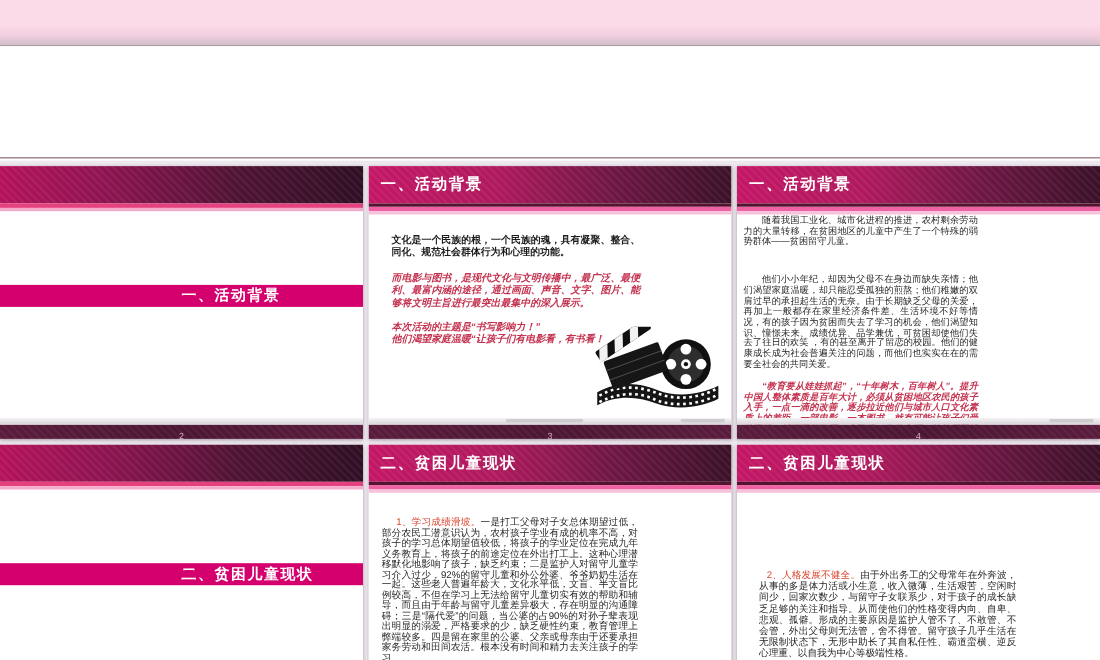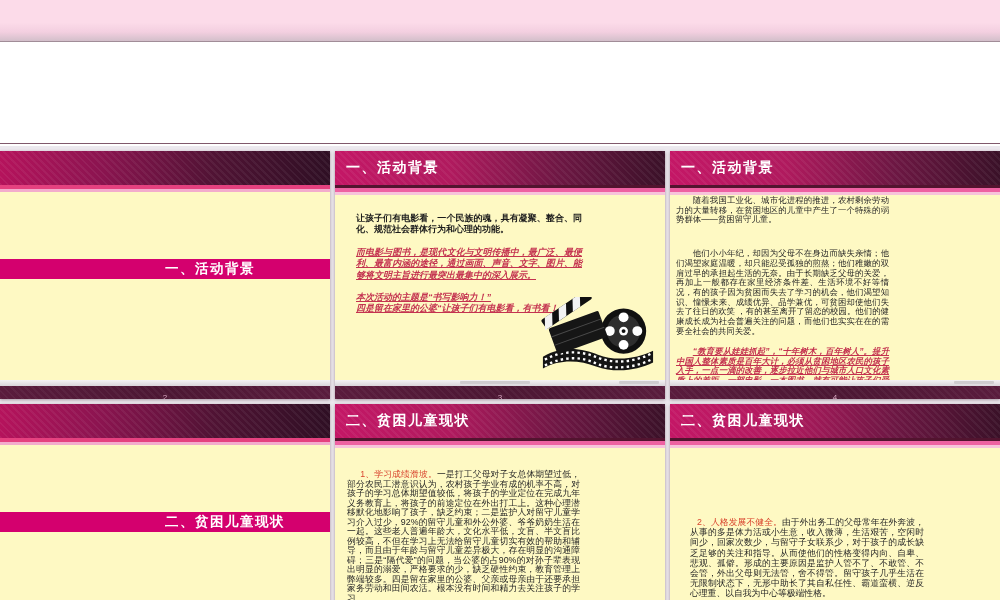--- a/index.html
+++ b/index.html
@@ -10,21 +10,21 @@
   
   .banner { height:42px;
     background:linear-gradient(180deg,#fcdbe9 0%,#fcdbe9 55%,#f3cfe0 78%,#d3bfca 100%);
     border-bottom:1px solid #a18d98; }
   .whiteband { height:102px; background:#fff; border-bottom:1px solid #80596c; }
 
   
   .deck { position:absolute; top:146px; left:0; right:0; bottom:0; background:#ece8ee;
     padding-top:5px; display:grid; grid-template-columns:330px 330px 330px;
     grid-template-rows:248px 248px; row-gap:5px; justify-content:space-between; }
-  .slide { position:relative; background:#fef9c3; overflow:hidden;
+  .slide { position:relative; background:#ffffff; overflow:hidden;
     box-shadow:0 1px 3px rgba(60,20,40,.4); }
 
   
   .c-header { height:34px; display:flex; align-items:center;
     background-image:repeating-linear-gradient(45deg,rgba(255,255,255,.05) 0 2px,rgba(0,0,0,0) 2px 5px),
       linear-gradient(90deg,#c41766 0%,#b01a5e 35%,#6d1743 68%,#3a1128 100%); }
   .c-title { color:#fff; font-size:14px; font-weight:bold; padding-left:11px; letter-spacing:1.5px; }
   .strip-dk { height:3px; background:#52142f; }
   .strip-hp { height:4px; background:#ee61a2; }
   .strip-lp { height:3px; background:#f7c3da; }
@@ -44,21 +44,21 @@
   .foot-gray { height:6px; background:linear-gradient(#f5f3f5,#d9d5da); position:relative; }
   .watermark { position:absolute; top:1px; height:3px; background:#cfcccf; border-radius:1px; }
   .wm-a { left:38%; width:70px; } .wm-b { right:6px; width:40px; }
   .foot-dark { height:13px; text-align:center;
     background-image:repeating-linear-gradient(45deg,rgba(255,255,255,.04) 0 2px,rgba(0,0,0,0) 2px 5px),
       linear-gradient(90deg,#5a1c3d,#4c1733 50%,#5a1c3d); }
   .pagenum { color:#d9a9c1; font-size:8px; line-height:13px; }
 
   
   .body { position:absolute; color:#262626; text-align:justify; }
-  .red { color:#c43350; font-style:italic; text-decoration:underline; font-weight:bold; }
+  .red { color:#c43350; font-style:italic; font-weight:bold; }
   .lead { color:#d8442e; font-weight:normal; }
 
   .body-1 { left:21px; top:62px; width:226px; font-size:9px; line-height:11.4px; }
   .body-1 .blk { font-weight:bold; color:#1c1c1c; margin-bottom:11px; }
   .body-1 .hl { display:block; margin-bottom:11px; }
   .body-1 .t1 { display:block; }
 
   .body-2 { left:6px; top:45px; width:213px; font-size:8.4px; line-height:9.7px; }
   .body-2 .p1 { text-indent:2em; margin-bottom:7px; }
   .body-2 .p2 { text-indent:2em; margin-bottom:11px;margin-top:24px; }
@@ -94,24 +94,24 @@
     </div>
 
     <div class="slide">
       <div class="c-header">
         <span class="c-title">一、活动背景</span>
       </div>
       <div class="strip-dk"></div>
       <div class="strip-hp"></div>
       <div class="strip-lp"></div>
       <div class="body body-1">
-        <p class="blk">让孩子们有电影看，一个民族的魂，具有凝聚、整合、同化、规范社会群体行为和心理的功能。</p>
+        <p class="blk">文化是一个民族的根，一个民族的魂，具有凝聚、整合、同化、规范社会群体行为和心理的功能。</p>
         <span class="red hl">而电影与图书，是现代文化与文明传播中，最广泛、最便利、最富内涵的途径，通过画面、声音、文字、图片、能够将文明主旨进行最突出最集中的深入展示。</span>
         <span class="red t1">本次活动的主题是“书写影响力！”</span>
-        <span class="red t2">四是留在家里的公婆“让孩子们有电影看，有书看！</span>
+        <span class="red t2">他们渴望家庭温暖“让孩子们有电影看，有书看！</span>
       </div>
       <svg class="film" viewBox="0 0 120 80">
         <path d="M4 60 C 25 48, 45 52, 60 58 C 78 65, 100 62, 116 54 L116 66 C 100 74, 78 77, 58 70 C 42 64, 22 62, 4 72 Z" fill="#151515"></path>
         <path d="M6 63 C 26 52, 45 55, 60 61 C 78 68, 98 65, 114 57" stroke="#fff" stroke-width="2.4" stroke-dasharray="2.5 3.2" fill="none"></path>
         <path d="M6 69 C 26 59, 44 60, 58 67 C 76 74, 98 71, 114 63" stroke="#fff" stroke-width="2.4" stroke-dasharray="2.5 3.2" fill="none"></path>
         <circle cx="86" cy="34" r="23" fill="#101010"></circle>
         <circle cx="86" cy="34" r="17" fill="#2e2e2e"></circle>
         <circle cx="86" cy="20" r="5" fill="#fff"></circle>
         <circle cx="100" cy="34" r="5" fill="#fff"></circle>
         <circle cx="86" cy="48" r="5" fill="#fff"></circle>

